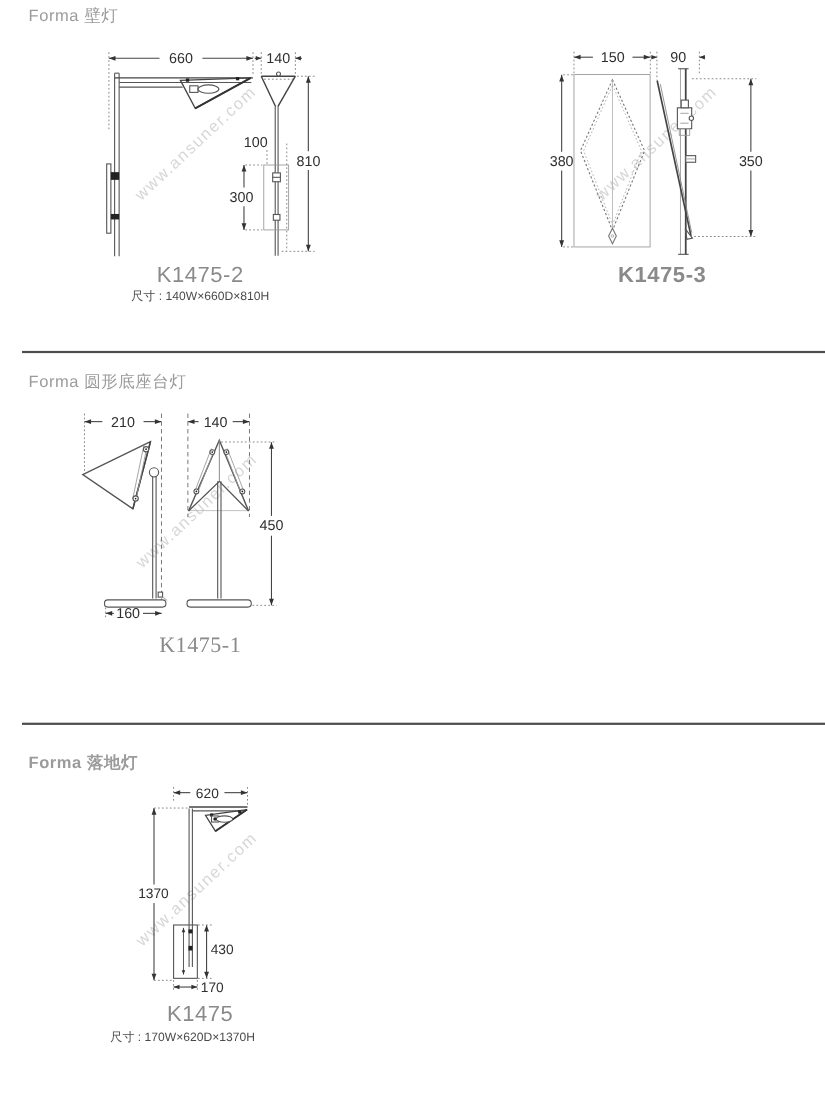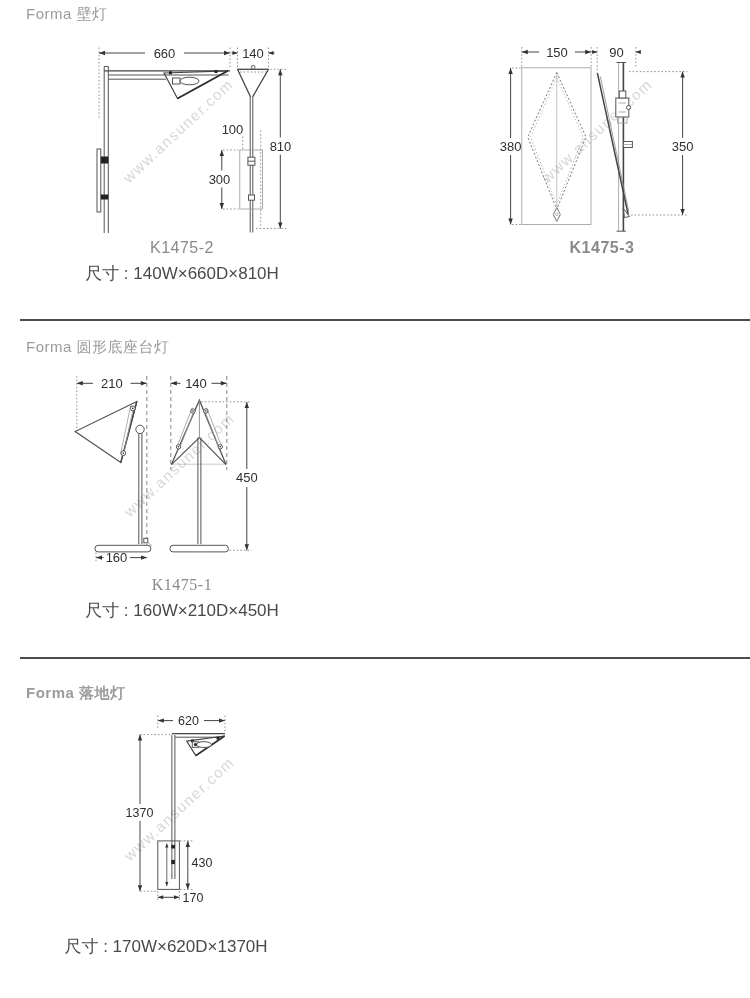--- a/index.html
+++ b/index.html
@@ -1,21 +1,21 @@
 <!DOCTYPE html>
 <html><head>
 <meta charset="utf-8">
 <style>
   html,body { margin:0; padding:0; background:#fff; }
   .page { position:relative; width:750px; height:998px; background:#fff; overflow:hidden;
           font-family:"Liberation Sans",sans-serif;margin-left:20px; }
   .sec-header { position:absolute; left:6px; font-size:15px; color:#9b9b9b; letter-spacing:0.5px; }
   .divider { position:absolute; left:0; width:750px; height:2px; background:#4c4c4c; }
-  .model-label { position:absolute; font-size:16px; color:#8a8a8a; text-align:center; letter-spacing:0.5px; }
-  .size-caption { position:absolute; font-size:17px; color:#4a4a4a; text-align:center; }
+  .model-label { position:absolute; font-size:20px; color:#8a8a8a; text-align:center; letter-spacing:0.5px; }
+  .size-caption { position:absolute; font-size:11px; color:#4a4a4a; text-align:center; }
   .watermark { position:absolute; width:190px; text-align:center; font-size:15px; color:#d7d7d7;
                letter-spacing:1.5px; transform:rotate(-43deg); white-space:nowrap; }
   svg { position:absolute; overflow:visible; }
   .ln   { stroke:#555; stroke-width:1; fill:none; }
   .ln2  { stroke:#444; stroke-width:1.3; fill:none; }
   .thin { stroke:#999; stroke-width:0.8; fill:none; }
   .lt   { stroke:#bbb; stroke-width:0.8; fill:none; }
   .diml { stroke:#444; stroke-width:1; fill:none; }
   .dot  { stroke:#888; stroke-width:0.9; fill:none; stroke-dasharray:1.6,2; }
   .dash { stroke:#777; stroke-width:0.9; fill:none; stroke-dasharray:4,3; }
@@ -270,21 +270,20 @@
         <line class="diml" x1="226.8" y1="487" x2="226.8" y2="550.3"></line>
       <polygon class="arw" points="226.8,402 224.6,408 229,408"></polygon>
         <polygon class="arw" points="226.8,550.3 224.6,544.3 229,544.3"></polygon>
       <line class="dot" x1="181" y1="401.8" x2="231.5" y2="401.8"></line>
         <line class="dot" x1="209.5" y1="550.3" x2="231.5" y2="550.3"></line>
       <text class="dim" x="226.8" y="482" text-anchor="middle">450</text>
     </g>
   </svg>
 
   <div class="model-label" style="left:52px; top:576px; width:220px;font-family:Liberation Serif, serif;">K1475-1</div>
-  <div class="size-caption" style="left:32px; top:599px; width:260px;">尺寸 : 160W×210D×450H</div>
 
   <div class="divider" style="top:657px;"></div>
 
   <div class="sec-header" style="top:684px;font-weight:bold;">Forma 落地灯</div>
   <div class="watermark" style="left:64px; top:800px;">www.ansuner.com</div>
 
   <svg style="left:85px; top:702px;" width="175" height="206" viewBox="85 702 175 206">
 
     <g>
       <line class="diml" x1="137.8" y1="720.6" x2="153" y2="720.6"></line>
@@ -338,15 +337,16 @@
     <g>
       <line class="diml" x1="137.8" y1="897.3" x2="159.4" y2="897.3"></line>
       <polygon class="arw" points="137.8,897.3 143.2,895.3 143.2,899.3"></polygon>
         <polygon class="arw" points="159.4,897.3 154,895.3 154,899.3"></polygon>
       <line class="dot" x1="137.8" y1="891" x2="137.8" y2="900.5"></line>
         <line class="dot" x1="159.4" y1="891" x2="159.4" y2="900.5"></line>
       <text class="dim sm" x="162.5" y="901.8" text-anchor="start">170</text>
     </g>
   </svg>
 
+  <div class="model-label" style="left:52px; top:911px; width:220px;">K1475</div>
   <div class="size-caption" style="left:16px; top:935px; width:260px;">尺寸 : 170W×620D×1370H</div>
 
 </div>
 
 </body></html>

